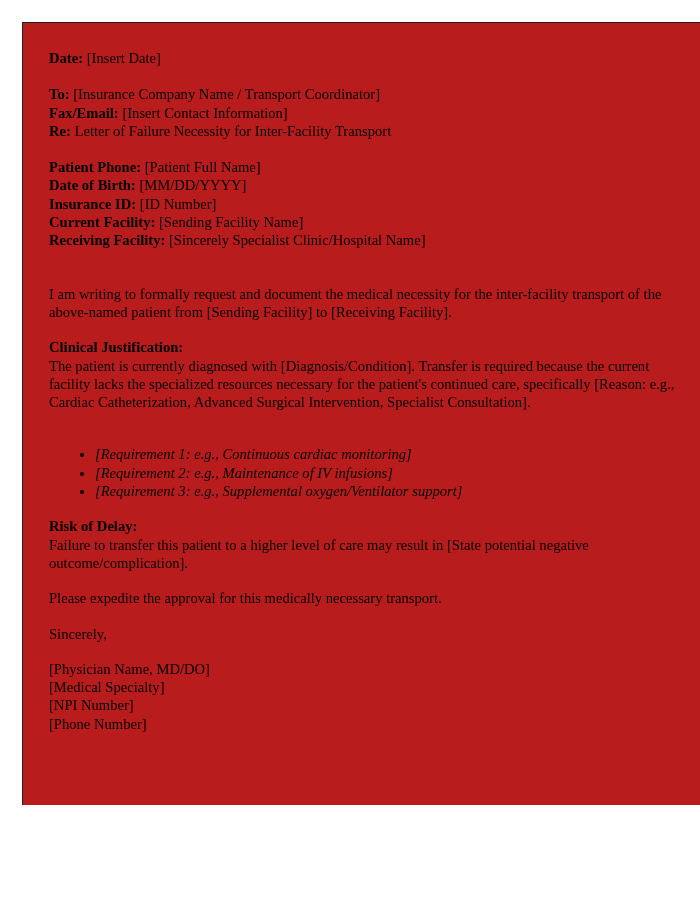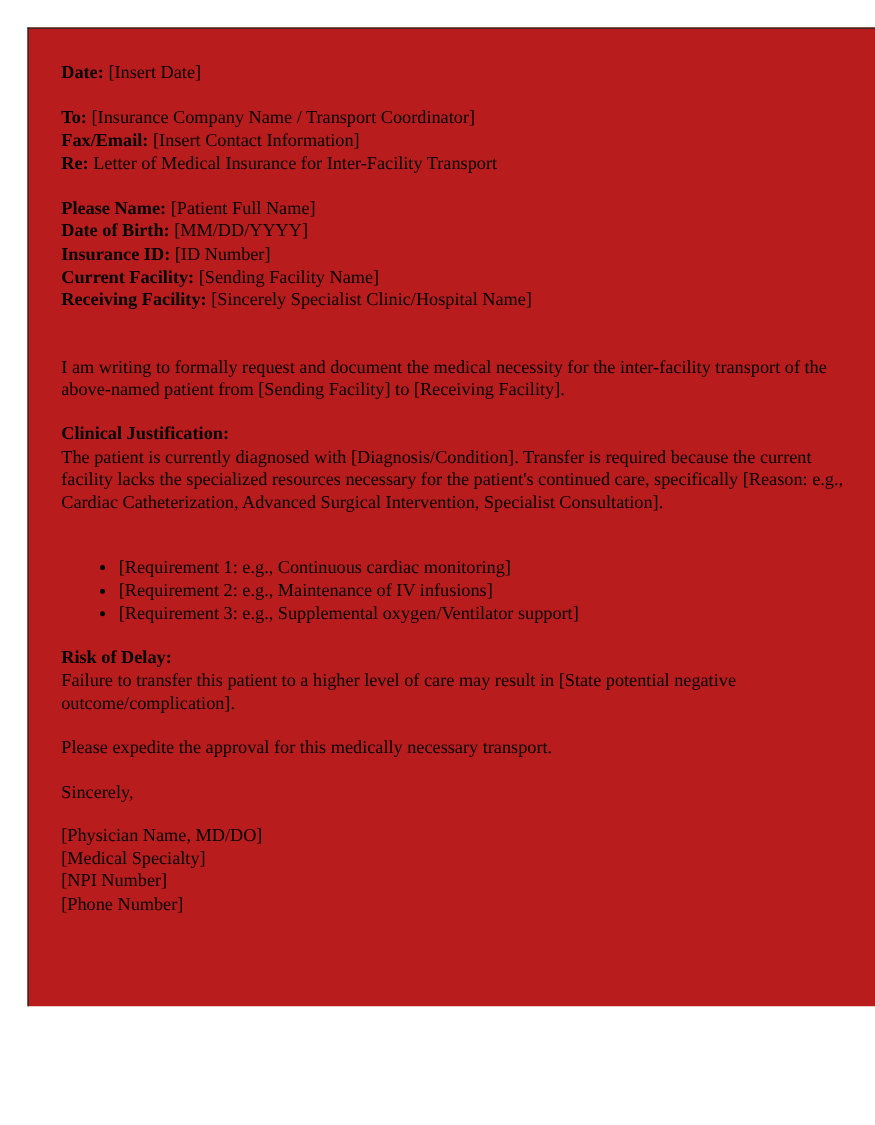--- a/index.html
+++ b/index.html
@@ -51,20 +51,21 @@
   .gap-md { height: 17px; }
   ul.req-list {
     margin: 0;
     padding: 0 0 0 46px;
     list-style-type: disc;
   }
   ul.req-list li {
     margin: 0;
     padding: 0;
     line-height: 18.3px;
+    font-style: italic;
   }
   .sig-line { white-space: nowrap; }
 </style>
 </head>
 <body>
 
 <div class="page-frame">
   <div class="doc-body">
 
     <div class="line">
@@ -77,27 +78,27 @@
     <div class="line">
       <span class="label">To:</span>
       <span>[Insurance Company Name / Transport Coordinator]</span>
     </div>
     <div class="line">
       <span class="label">Fax/Email:</span>
       <span>[Insert Contact Information]</span>
     </div>
     <div class="line">
       <span class="label">Re:</span>
-      <span>Letter of Medical Insurance for Inter-Facility Transport</span>
+      <span>Letter of Failure Necessity for Inter-Facility Transport</span>
     </div>
 
     <div class="gap-lg"></div>
 
     <div class="line">
-      <span class="label">Please Name:</span>
+      <span class="label">Patient Phone:</span>
       <span>[Patient Full Name]</span>
     </div>
     <div class="line">
       <span class="label">Date of Birth:</span>
       <span>[MM/DD/YYYY]</span>
     </div>
     <div class="line">
       <span class="label">Insurance ID:</span>
       <span>[ID Number]</span>
     </div>

